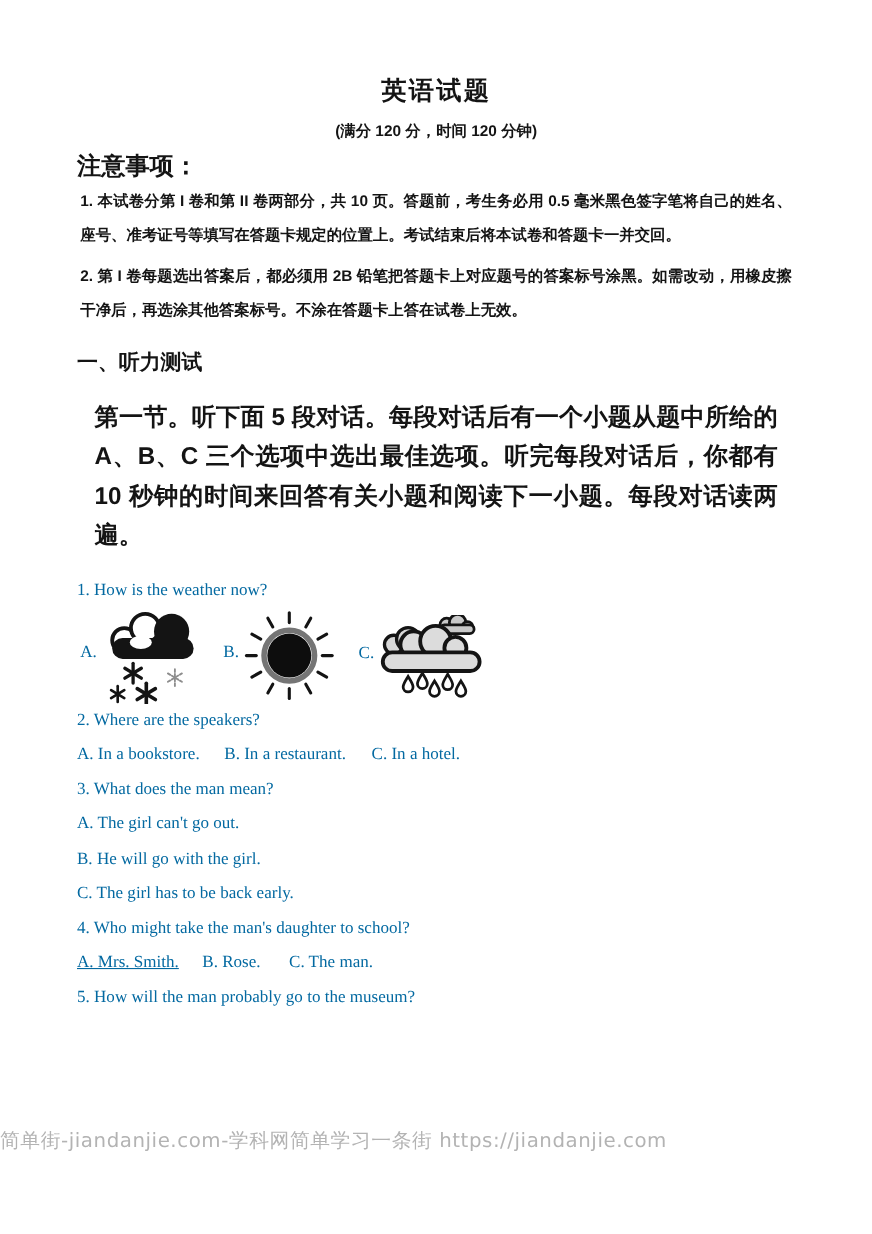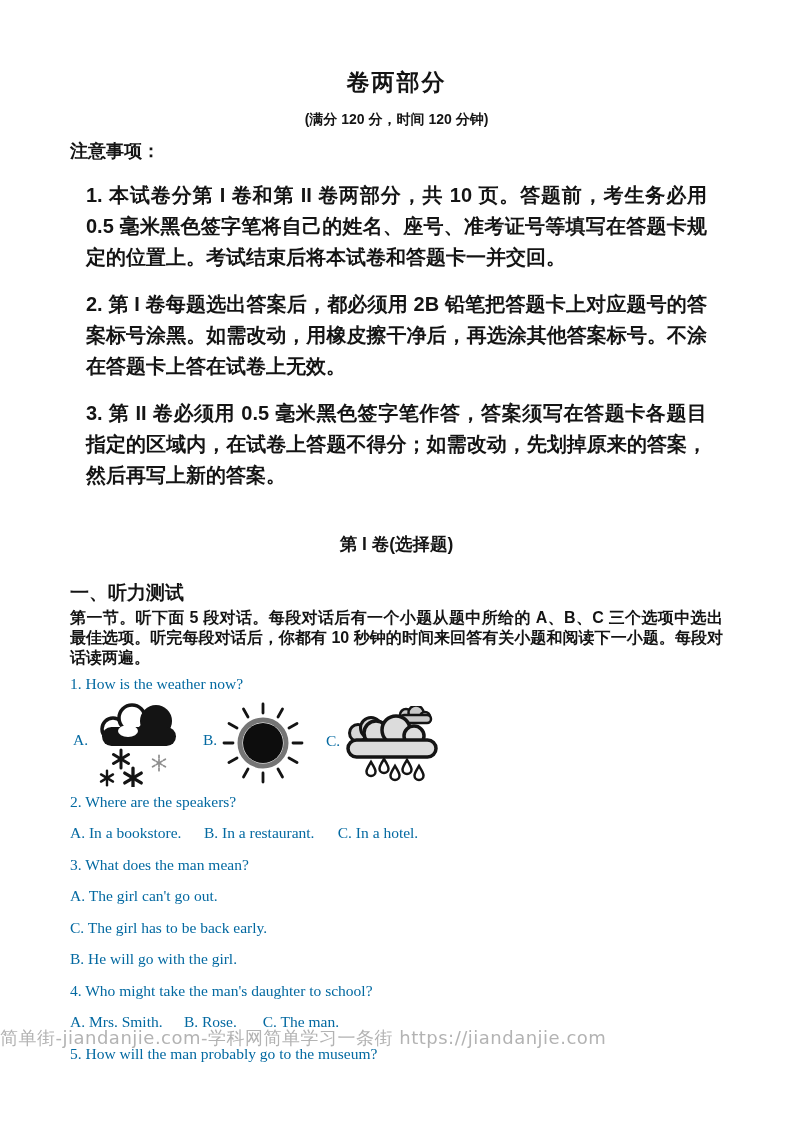--- a/index.html
+++ b/index.html
@@ -4,53 +4,51 @@
 <style>
   html,body{margin:0;padding:0;}
   body{
     width:793px;height:1122px;background:#ffffff;position:relative;overflow:hidden;
     font-family:"Liberation Serif", serif;color:#141414;
   }
   .page{padding:66px 70px 0 70px;}
   .cn{font-family:"Liberation Sans", sans-serif;font-weight:700;color:#141414;}
   .doc-title{font-size:23px;line-height:32px;text-align:center;margin:0;letter-spacing:2px;}
   .doc-subtitle{font-size:14px;line-height:26px;text-align:center;margin-top:8px;}
-  .notice-heading{font-size:18px;line-height:26px;margin-top:6px;}
-  .notice-item{font-size:20px;line-height:31px;text-align:justify;margin:16px;}
+  .notice-heading{font-size:22px;line-height:26px;margin-top:6px;}
+  .notice-item{font-size:14px;line-height:31px;text-align:justify;margin:3px;}
   .notice-item.m6{margin-top:6px;}
   .notice-item.m4{margin-top:4px;}
   .section-heading{font-size:17.5px;line-height:31px;text-align:center;margin-top:38px;}
   .part-heading{font-size:19px;line-height:31px;margin-top:17px;}
-  .part-intro{font-size:16px;line-height:20px;text-align:justify;margin:0;}
+  .part-intro{font-size:22px;line-height:36px;text-align:justify;margin:16px;}
   .en{font-family:"Liberation Serif", serif;font-size:15.5px;line-height:31.5px;color:#0369a1;}
   .opt-row span{display:inline-block;vertical-align:top;}
-  .w130{width:130px;} .w110{width:110px;} .w75{width:75px;} .w87{width:87px;} .w88{width:88px;}
+  .w130{width:130px;} .w110{width:110px;text-decoration:underline;} .w75{width:75px;} .w87{width:87px;} .w88{width:88px;}
   .icons-row{position:relative;height:86px;}
   .icons-row .opt-label{position:absolute;line-height:16px;}
   .icons-row svg{position:absolute;}
   .footer{
     position:absolute;left:0;right:0;top:1023px;text-align:left;
     font-family:"DejaVu Sans", sans-serif;font-size:18px;line-height:30px;color:#b3b3b3;
     letter-spacing:0.5px;
   }
 </style>
 </head>
 <body>
 
 <div class="page">
 
-  <h1 class="cn doc-title">卷两部分</h1>
+  <h1 class="cn doc-title">英语试题</h1>
   <div class="cn doc-subtitle">(满分 120 分，时间 120 分钟)</div>
 
   <div class="cn notice-heading">注意事项：</div>
   <p class="cn notice-item">1. 本试卷分第 I 卷和第 II 卷两部分，共 10 页。答题前，考生务必用 0.5 毫米黑色签字笔将自己的姓名、座号、准考证号等填写在答题卡规定的位置上。考试结束后将本试卷和答题卡一并交回。</p>
   <p class="cn notice-item m6">2. 第 I 卷每题选出答案后，都必须用 2B 铅笔把答题卡上对应题号的答案标号涂黑。如需改动，用橡皮擦干净后，再选涂其他答案标号。不涂在答题卡上答在试卷上无效。</p>
-  <p class="cn notice-item m4">3. 第 II 卷必须用 0.5 毫米黑色签字笔作答，答案须写在答题卡各题目指定的区域内，在试卷上答题不得分；如需改动，先划掉原来的答案，然后再写上新的答案。</p>
 
-  <div class="cn section-heading">第 I 卷(选择题)</div>
   <div class="cn part-heading">一、听力测试</div>
   <p class="cn part-intro">第一节。听下面 5 段对话。每段对话后有一个小题从题中所给的 A、B、C 三个选项中选出最佳选项。听完每段对话后，你都有 10 秒钟的时间来回答有关小题和阅读下一小题。每段对话读两遍。</p>
 
   <div class="en">1. How is the weather now?</div>
 
   <div class="icons-row">
     <span class="en opt-label" style="left:3px;top:32px;">A.</span>
     <svg style="left:26px;top:1px;" width="86" height="86" viewBox="0 0 86 86">
       <circle cx="17" cy="28" r="11" fill="#ffffff" stroke="#141414" stroke-width="3.5"></circle>
       <circle cx="36" cy="17" r="13" fill="#ffffff" stroke="#141414" stroke-width="3.5"></circle>
@@ -131,22 +129,22 @@
 
   <div class="en">2. Where are the speakers?</div>
   <div class="en opt-row">
     <span class="w130">A. In a bookstore.</span>
     <span class="w130">B. In a restaurant.</span>
     <span>C. In a hotel.</span>
   </div>
 
   <div class="en">3. What does the man mean?</div>
   <div class="en">A. The girl can't go out.</div>
+  <div class="en">B. He will go with the girl.</div>
   <div class="en">C. The girl has to be back early.</div>
-  <div class="en">B. He will go with the girl.</div>
 
   <div class="en">4. Who might take the man's daughter to school?</div>
   <div class="en opt-row">
     <span class="w110">A. Mrs. Smith.</span>
     <span class="w75">B. Rose.</span>
     <span>C. The man.</span>
   </div>
 
   <div class="en">5. How will the man probably go to the museum?</div>
 

